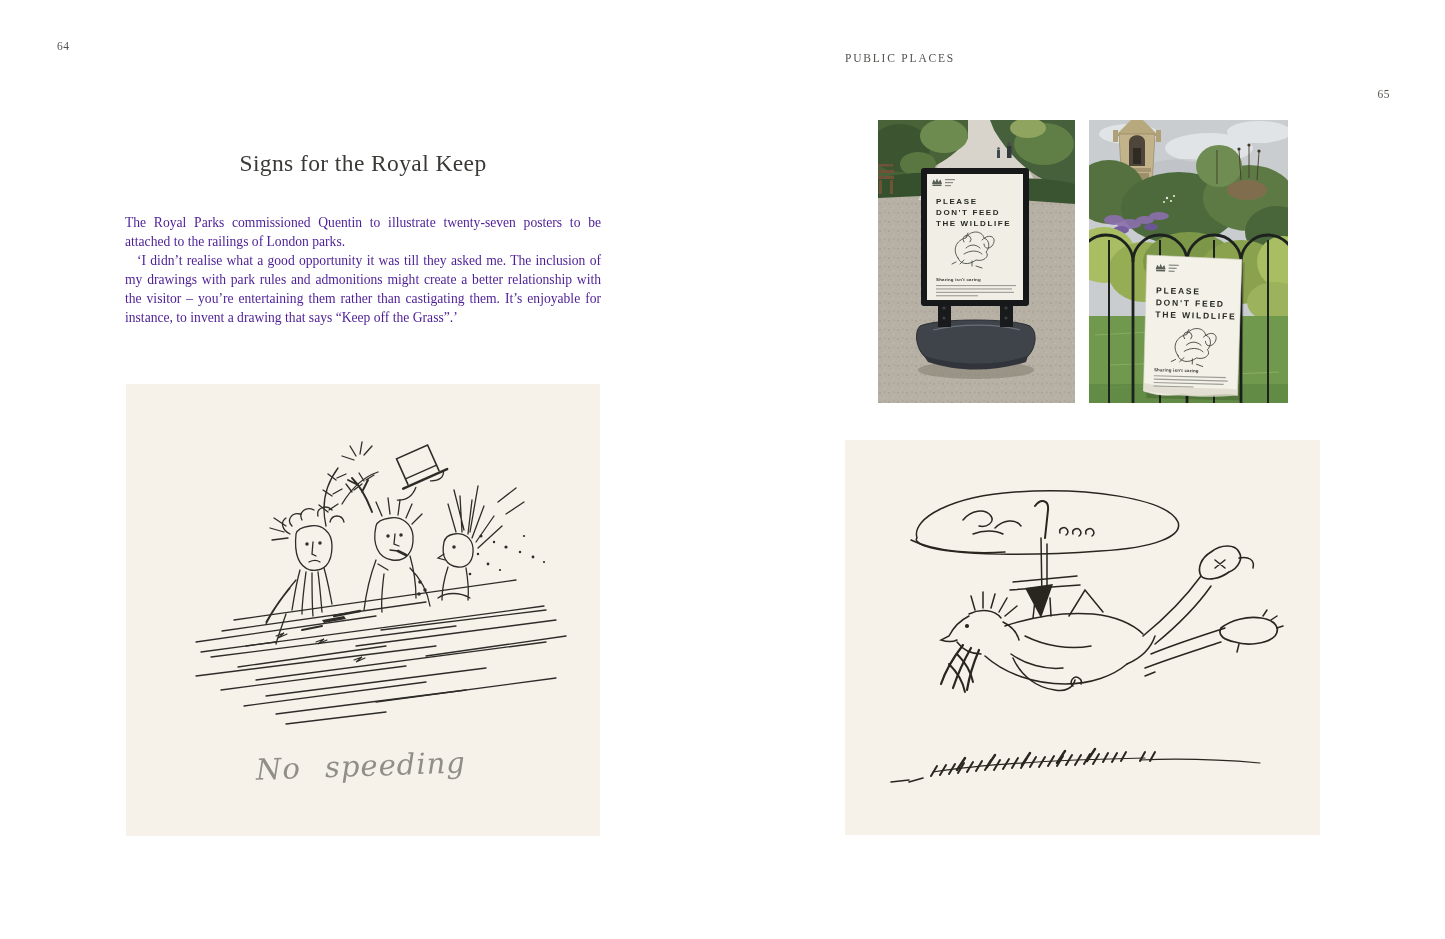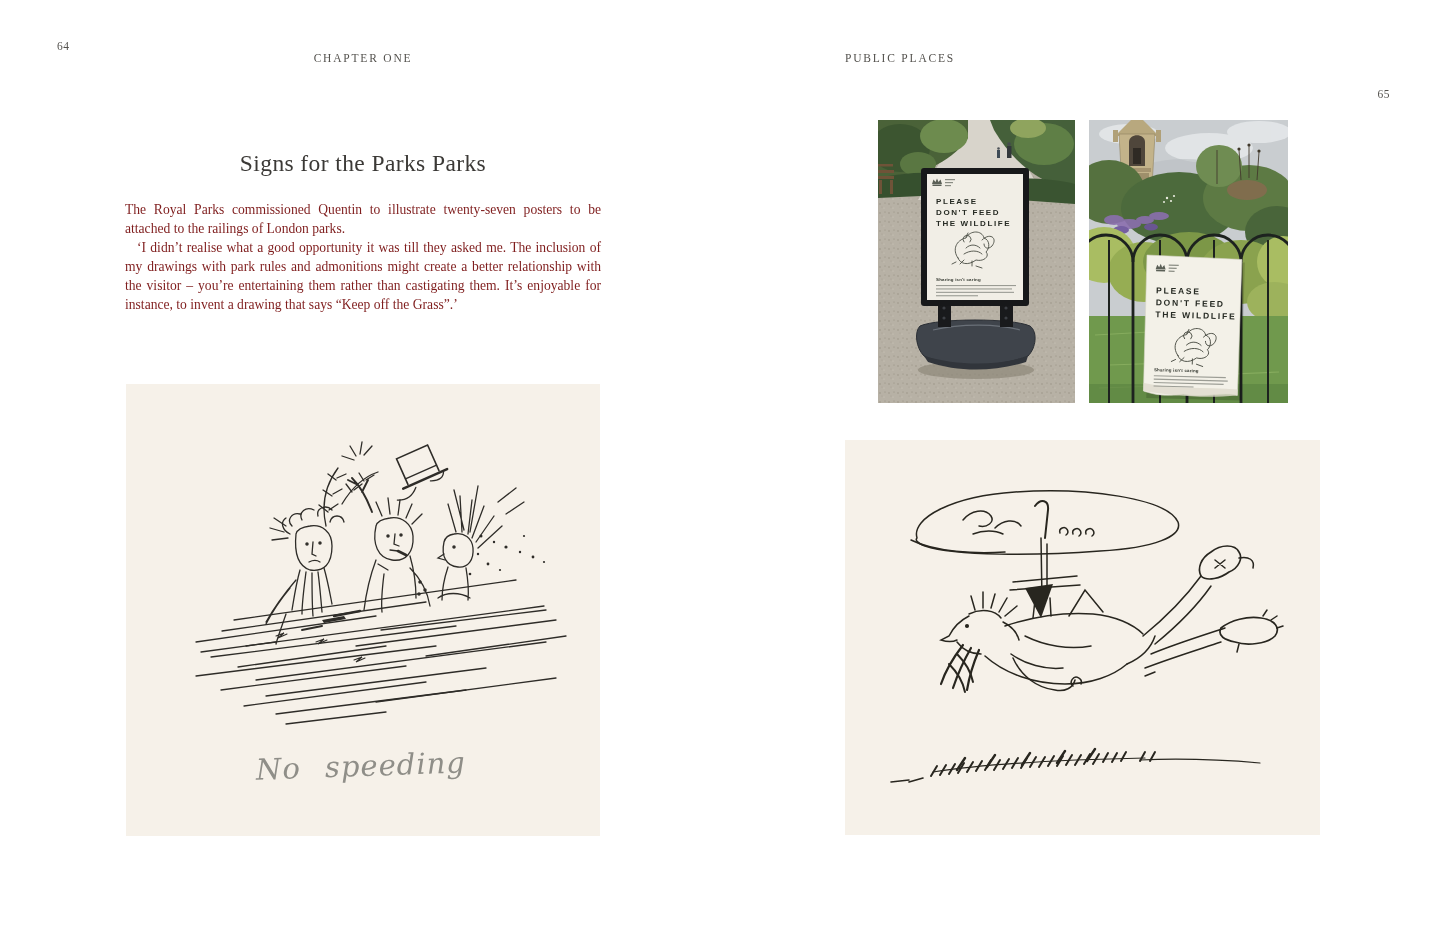--- a/index.html
+++ b/index.html
@@ -6,45 +6,44 @@
   .spread{position:relative;width:1445px;height:939px;background:#ffffff;overflow:hidden;
           font-family:"Liberation Serif", serif;}
   .running{position:absolute;top:52px;font-size:11.5px;letter-spacing:1.8px;color:#54524e;}
   .pagenum{position:absolute;top:40px;font-size:11.5px;letter-spacing:.5px;color:#54524e;}
   .run-left{left:0;width:726px;text-align:center;}
   .run-right{left:845px;width:475px;text-align:left;}
   .pn-left{left:57px;}
   .pn-right{right:55px;margin-top:48px;}
   .title{position:absolute;left:125px;top:134px;width:476px;text-align:center;
          font-size:23.5px;font-weight:400;color:#3b3936;letter-spacing:.4px;}
-  .bodytext{position:absolute;left:125px;top:200px;width:476px;font-size:13.6px;
-            line-height:19px;color:#7f1d1d;text-align:justify;}
+  .bodytext{position:absolute;left:125px;top:213px;width:476px;font-size:13.6px;
+            line-height:19px;color:#4c1d95;text-align:justify;}
   .bodytext p{margin:0;}
   .bodytext p.indent{text-indent:12px;}
   .panel{position:absolute;background:#f6f1e9;}
   .panel-left{left:126px;top:384px;width:474px;height:452px;}
   .panel-right{left:845px;top:440px;width:475px;height:395px;}
   .photo{position:absolute;top:120px;}
   .photo-1{left:878px;}
   .photo-2{left:1089px;}
   svg{display:block;}
   .ps-head{font-family:"Liberation Sans",sans-serif;font-weight:bold;fill:#272b24;}
   .ps-sub{font-family:"Liberation Sans",sans-serif;font-weight:bold;fill:#30342c;}
 </style>
 </head>
 <body>
 
 <div class="spread">
 
   <div class="pagenum pn-left">64</div>
-  <div class="running run-left">CHAPTER ONE</div>
   <div class="running run-right">PUBLIC PLACES</div>
   <div class="pagenum pn-right">65</div>
 
-  <h1 class="title">Signs for the Parks Parks</h1>
+  <h1 class="title">Signs for the Royal Keep</h1>
   <div class="bodytext">
     <p>The Royal Parks commissioned Quentin to illustrate twenty-seven posters to be attached to the railings of London parks.</p>
     <p class="indent">‘I didn’t realise what a good opportunity it was till they asked me. The inclusion of my drawings with park rules and admonitions might create a better relationship with the visitor – you’re entertaining them rather than castigating them. It’s enjoyable for instance, to invent a drawing that says “Keep off the Grass”.’</p>
   </div>
 
   <div class="panel panel-left">
     <svg width="474" height="452" viewBox="0 0 474 452">
       <g stroke="#2e2c28" stroke-width="1.3" fill="none" stroke-linecap="round">
         <path d="M108,236 L390,196"></path>
           <path d="M96,247 L300,218"></path>

